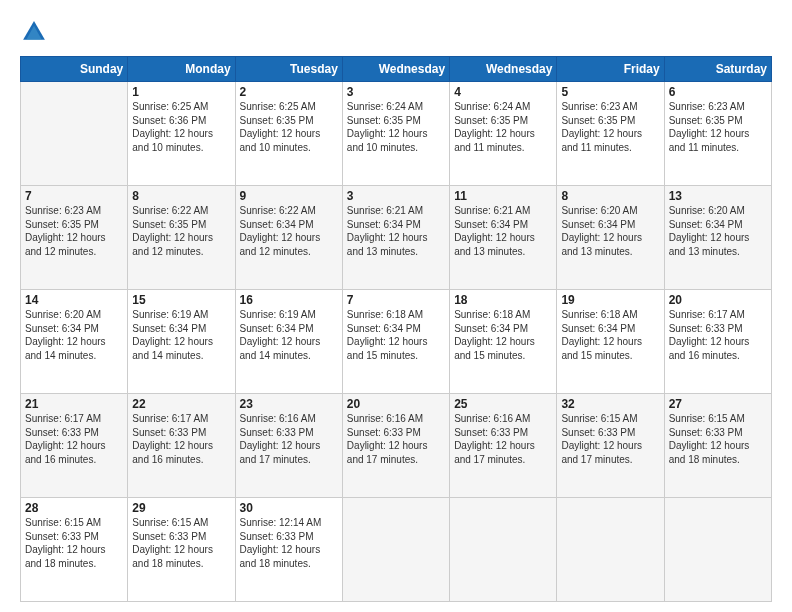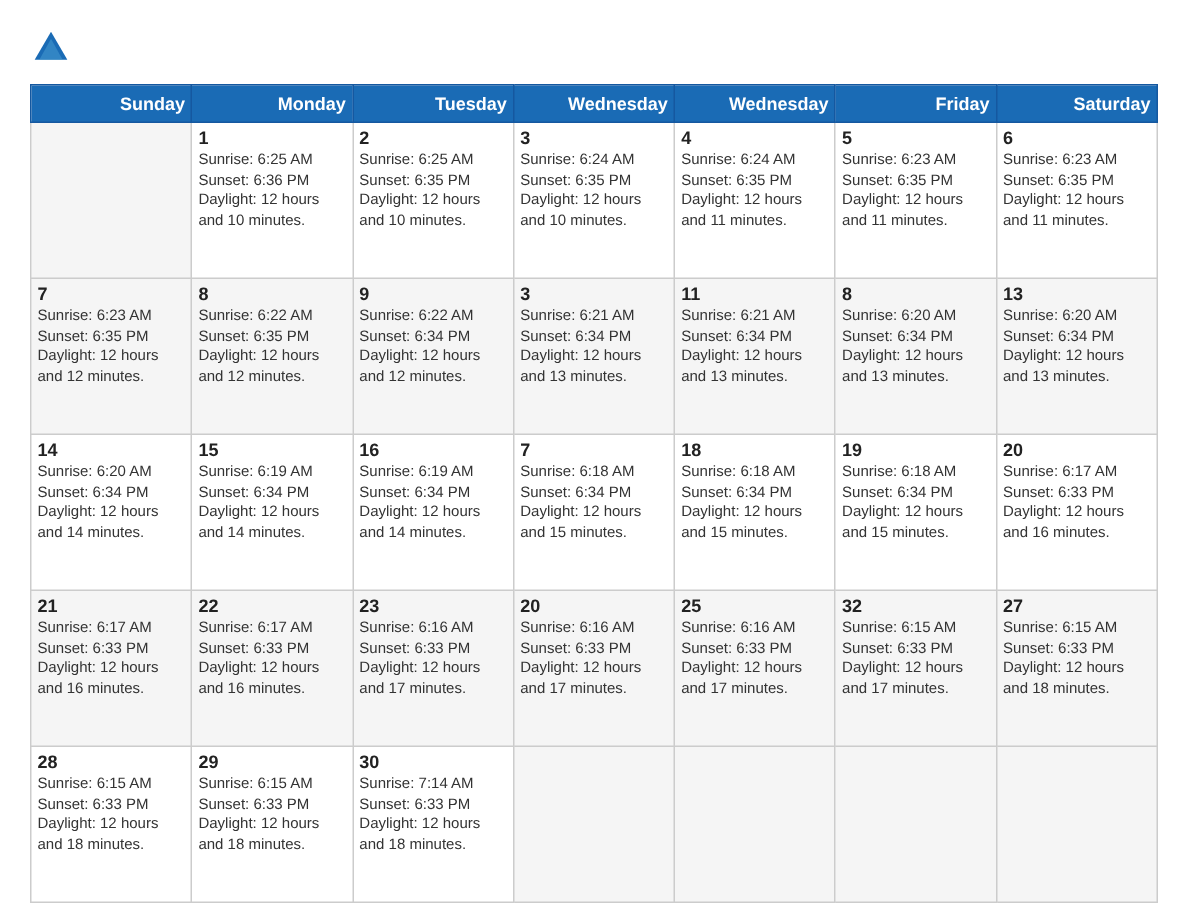--- a/index.html
+++ b/index.html
@@ -261,21 +261,21 @@
           <td>
             <span class="day-num">28</span>
             <div class="day-info"><span>Sunrise: 6:15 AM</span><br><span>Sunset: 6:33 PM</span><br><span>Daylight: 12 hours</span><br><span>and 18 minutes.</span></div>
           </td>
           <td>
             <span class="day-num">29</span>
             <div class="day-info"><span>Sunrise: 6:15 AM</span><br><span>Sunset: 6:33 PM</span><br><span>Daylight: 12 hours</span><br><span>and 18 minutes.</span></div>
           </td>
           <td>
             <span class="day-num">30</span>
-            <div class="day-info"><span>Sunrise: 7:14 AM</span><br><span>Sunset: 6:33 PM</span><br><span>Daylight: 12 hours</span><br><span>and 18 minutes.</span></div>
+            <div class="day-info"><span>Sunrise: 12:14 AM</span><br><span>Sunset: 6:33 PM</span><br><span>Daylight: 12 hours</span><br><span>and 18 minutes.</span></div>
           </td>
           <td class="empty-cell"></td>
           <td class="empty-cell"></td>
           <td class="empty-cell"></td>
           <td class="empty-cell"></td>
         </tr>
       </tbody>
   </table>
 </div>
 

